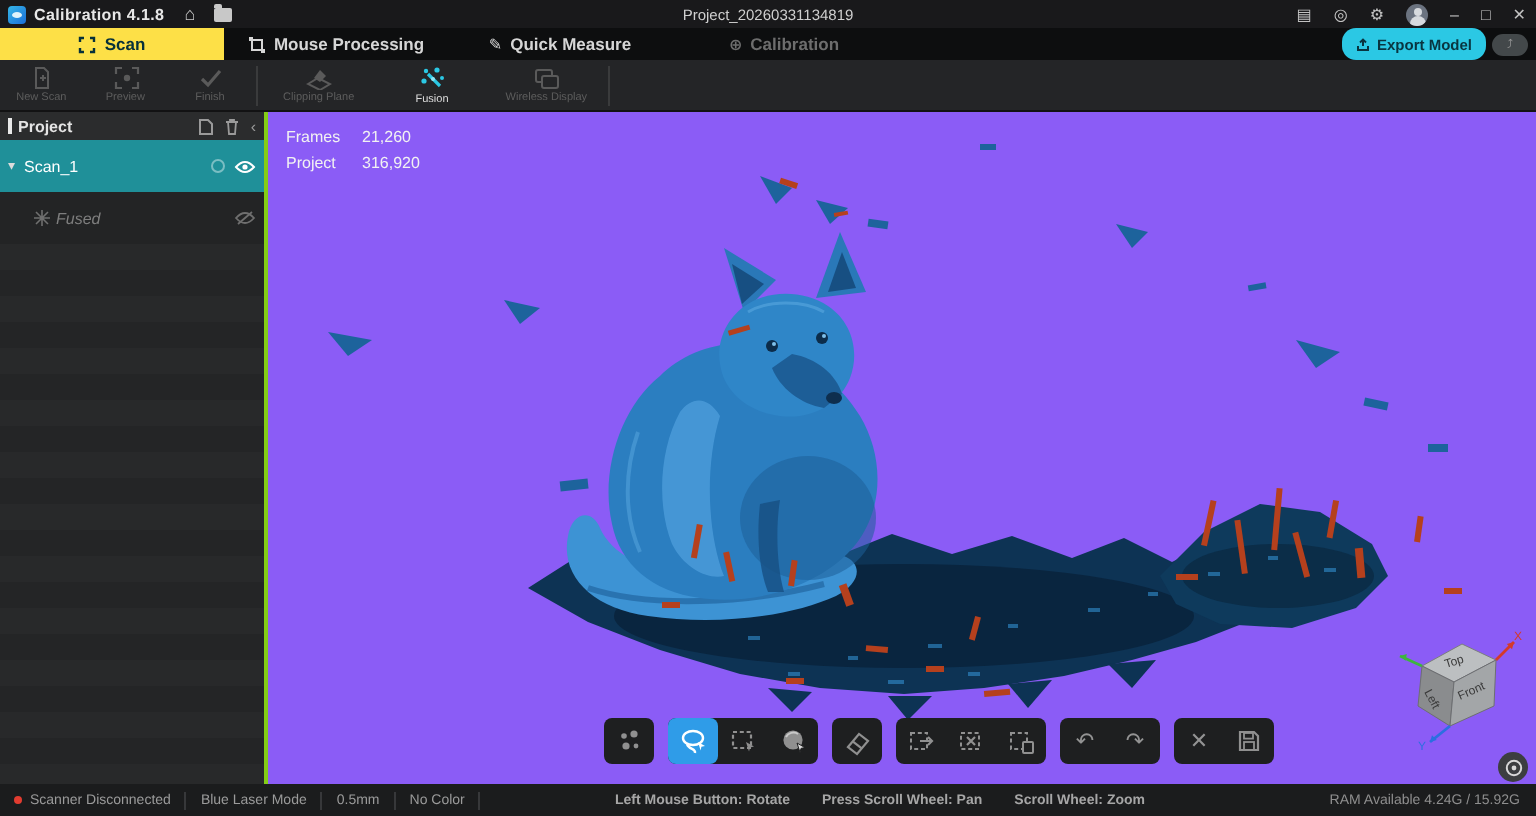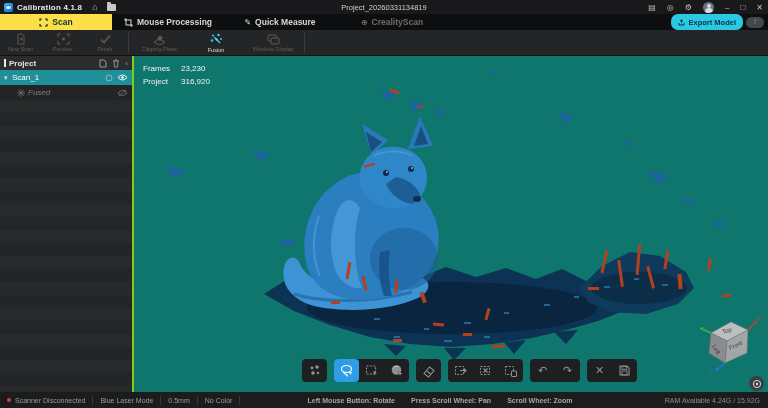--- a/index.html
+++ b/index.html
@@ -56,32 +56,32 @@
   .main { position:absolute; top:56px; left:0; right:0; bottom:16px; }
 
   
   .panel { position:absolute; left:0; top:0; bottom:0; width:134px; background:#232425;
     display:flex; flex-direction:column; border-right:2px solid #84cc16; }
   .panel-header { height:14px; display:flex; align-items:center; background:#2b2c2d;
     padding:0 4px; }
   .ph-bar { width:2px; height:8px; background:#e8e8e8; margin-right:3px; }
   .ph-title { font-size:8px; font-weight:bold; color:#e4e4e4; flex:1; }
   .ph-icons { display:flex; gap:5px; align-items:center; color:#9a9a9a; }
-  .trow { height:15px; display:flex; align-items:center; font-size:8px; color:#d8d8d8;
+  .trow { height:26px; display:flex; align-items:center; font-size:8px; color:#d8d8d8;
     padding:0 4px; position:relative; }
   .trow .caret { font-size:7px; color:#dcdcdc; width:8px; }
   .trow .tlabel { flex:1; }
   .trow.sel { background:#1f9099; color:#fff; }
   .trow.child { padding-left:16px; }
   .trow.dim { color:#7e7e7e;font-style:italic; }
   .trow .ticon { width:10px; display:flex; justify-content:center; margin-right:2px; }
   .stripes { flex:1; background:repeating-linear-gradient(180deg,#28292a 0 13px,#242526 13px 26px); }
 
   
-  .viewport { position:absolute; left:134px; top:0; right:0; bottom:0; background:#0f766e; overflow:hidden; }
+  .viewport { position:absolute; left:134px; top:0; right:0; bottom:0; background:#8b5cf6; overflow:hidden; }
   .stats { position:absolute; left:9px; top:6px; font-size:8px; color:#f2f2f2; line-height:13px; }
   .stats .srow { display:flex; gap:8px; }
   .stats .sl { width:30px; }
   .scene { position:absolute; left:0; top:0; width:100%; height:100%; }
 
   
   .edit-toolbar { position:absolute; left:168px; bottom:10px; display:flex; gap:7px; align-items:center; }
   .ebtn, .egroup { background:#1e1f20; border-radius:4px; }
   .ebtn { width:25px; height:23px; display:flex; align-items:center; justify-content:center;
     color:#939393; font-size:11px; }
@@ -141,21 +141,21 @@
           <rect x="6.5" y="6.5" width="2" height="2" fill="#d6d6d6"></rect>
       </svg>
       <span>Mouse Processing</span>
     </div>
     <div class="tab">
       <span style="font-size:8px;">✎</span>
       <span>Quick Measure</span>
     </div>
     <div class="tab disabled">
       <span style="font-size:8px;">⊕</span>
-      <span>CrealityScan</span>
+      <span>Calibration</span>
     </div>
     <div class="export-wrap">
       <div class="export-btn">
         <svg width="7" height="7" viewBox="0 0 7 7">
           <path d="M1 4v2h5V4M3.5 4V1M2 2.2L3.5 .8 5 2.2" fill="none" stroke="#093540" stroke-width="1"></path>
         </svg>
         <span>Export Model</span>
       </div>
       <div class="share-btn">⤴</div>
     </div>
@@ -351,21 +351,21 @@
           <rect x="454" y="231" width="11" height="3"></rect>
           <rect x="588" y="238" width="9" height="3"></rect>
           <rect x="574" y="202" width="3" height="13" transform="rotate(8 575 208)"></rect>
           <rect x="352" y="252" width="3" height="12" transform="rotate(15 353 258)"></rect>
         </g>
       </svg>
 
       <div class="stats">
         <div class="srow">
           <span class="sl">Frames</span>
-          <span>23,230</span>
+          <span>21,260</span>
         </div>
         <div class="srow">
           <span class="sl">Project</span>
           <span>316,920</span>
         </div>
       </div>
 
       <div class="edit-toolbar">
         <div class="ebtn">
           <svg width="13" height="13" viewBox="0 0 13 13" fill="#909090">

